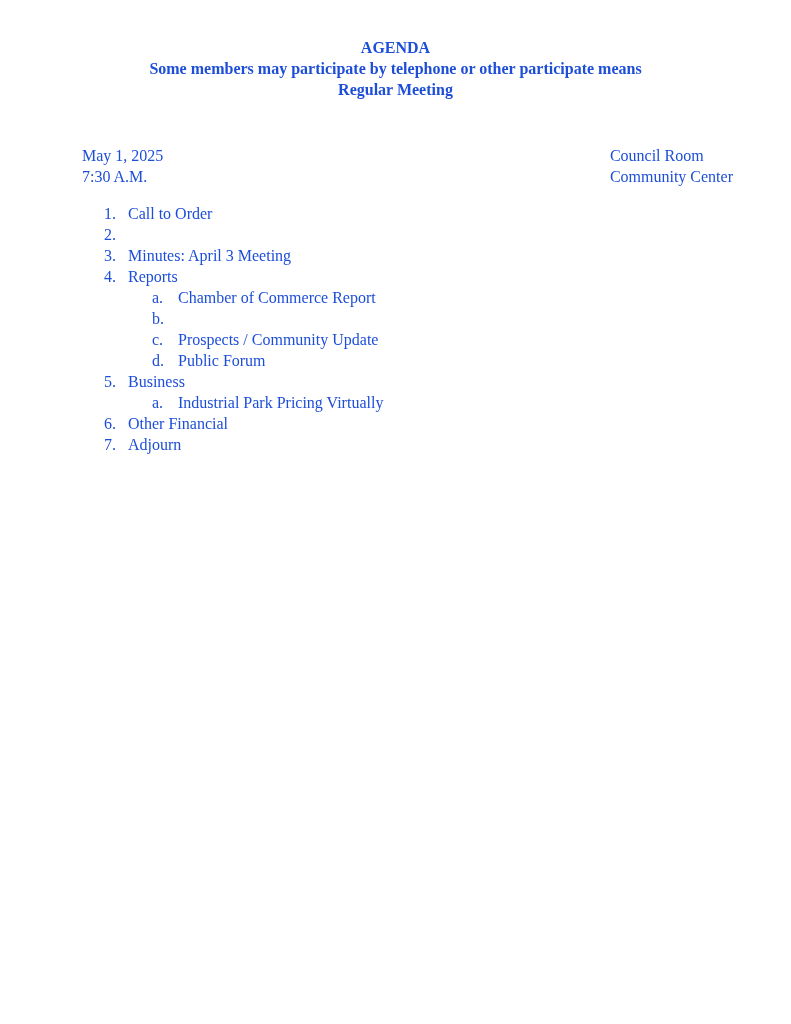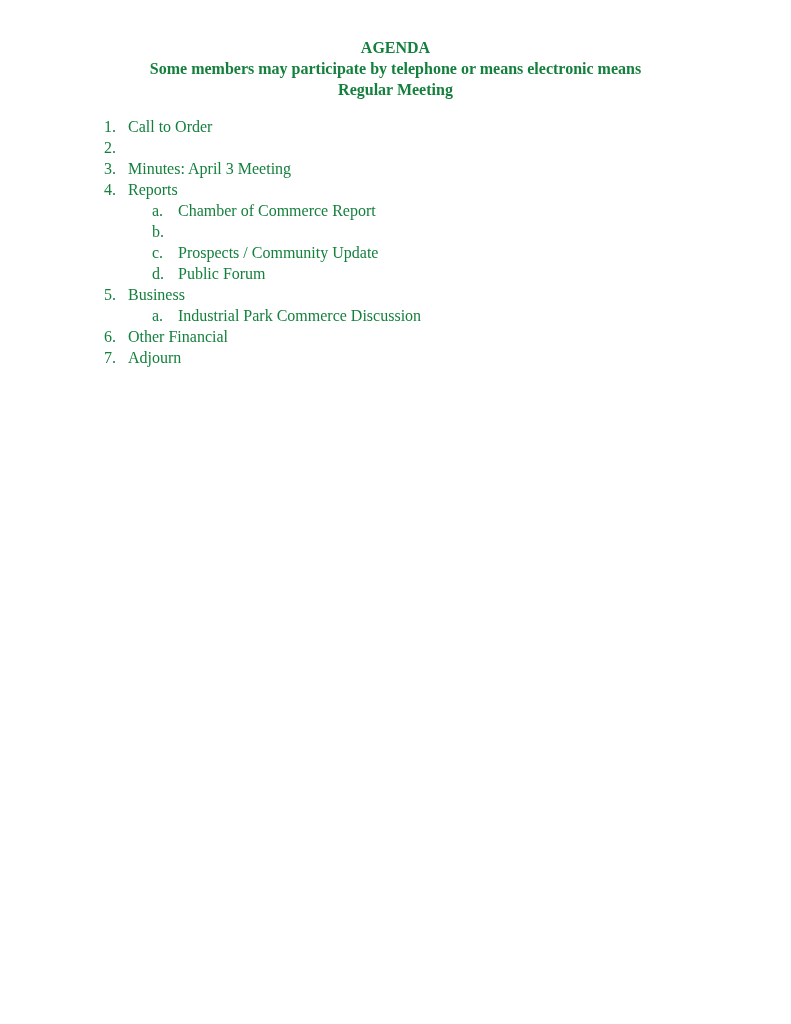--- a/index.html
+++ b/index.html
@@ -5,21 +5,21 @@
   * { margin: 0; padding: 0; box-sizing: border-box; }
   html, body { background: #ffffff; }
   .page {
     position: relative;
     width: 791px;
     height: 1024px;
     background: #ffffff;
     font-family: "Liberation Serif", "DejaVu Serif", serif;
     font-size: 16px;
     line-height: 21px;
-    color: #15803d;
+    color: #1d4ed8;
     overflow: hidden;
   }
   .header {
     padding-top: 37px;
     text-align: center;
     font-weight: bold;
   }
   .header div { line-height: 21px; }
   .info-row {
     display: flex;
@@ -51,24 +51,34 @@
     flex: 0 0 26px;
   }
 </style>
 </head>
 <body>
 
 <div class="page">
 
   <div class="header">
     <div>AGENDA</div>
-    <div>Some members may participate by telephone or means electronic means</div>
+    <div>Some members may participate by telephone or other participate means</div>
     <div>Regular Meeting</div>
   </div>
 
+  <div class="info-row">
+    <div class="info-col">
+      <div>May 1, 2025</div>
+      <div>7:30 A.M.</div>
+    </div>
+    <div class="info-col">
+      <div>Council Room</div>
+      <div>Community Center</div>
+    </div>
+  </div>
 
 
   <div class="agenda-list">
 
     <div class="item-row">
       <span class="marker">1.</span>
       <span>Call to Order</span>
     </div>
 
     <div class="item-row">
@@ -104,21 +114,21 @@
       <span>Public Forum</span>
     </div>
 
     <div class="item-row">
       <span class="marker">5.</span>
       <span>Business</span>
     </div>
 
     <div class="item-row sub">
       <span class="marker">a.</span>
-      <span>Industrial Park Commerce Discussion</span>
+      <span>Industrial Park Pricing Virtually</span>
     </div>
 
     <div class="item-row">
       <span class="marker">6.</span>
       <span>Other Financial</span>
     </div>
 
     <div class="item-row">
       <span class="marker">7.</span>
       <span>Adjourn</span>

